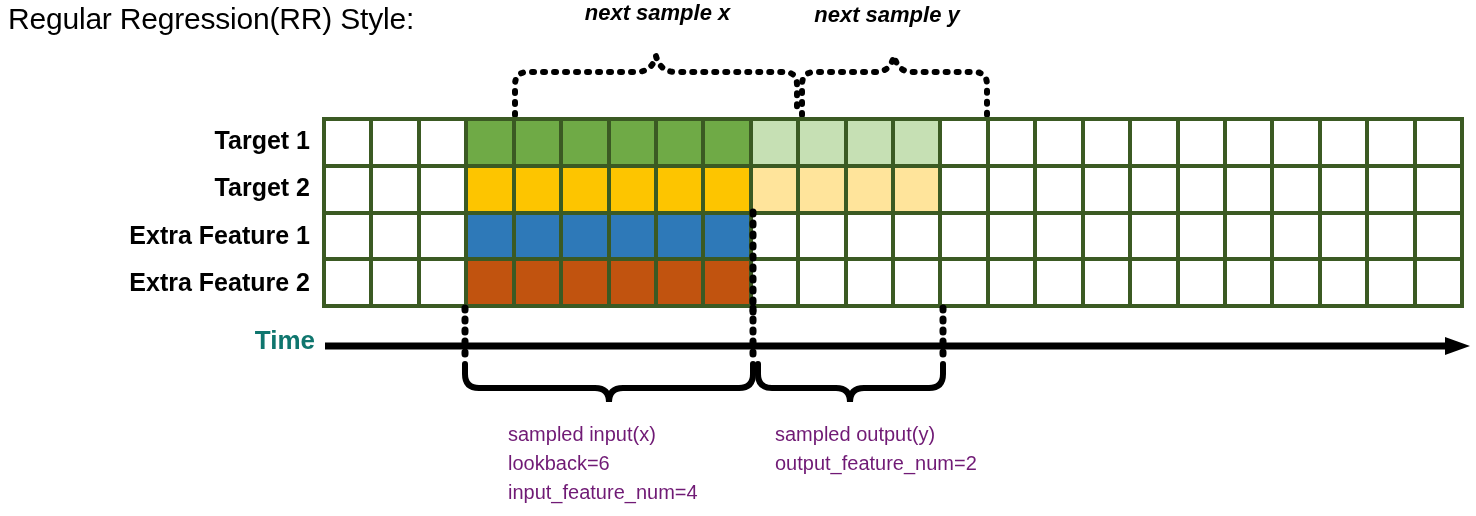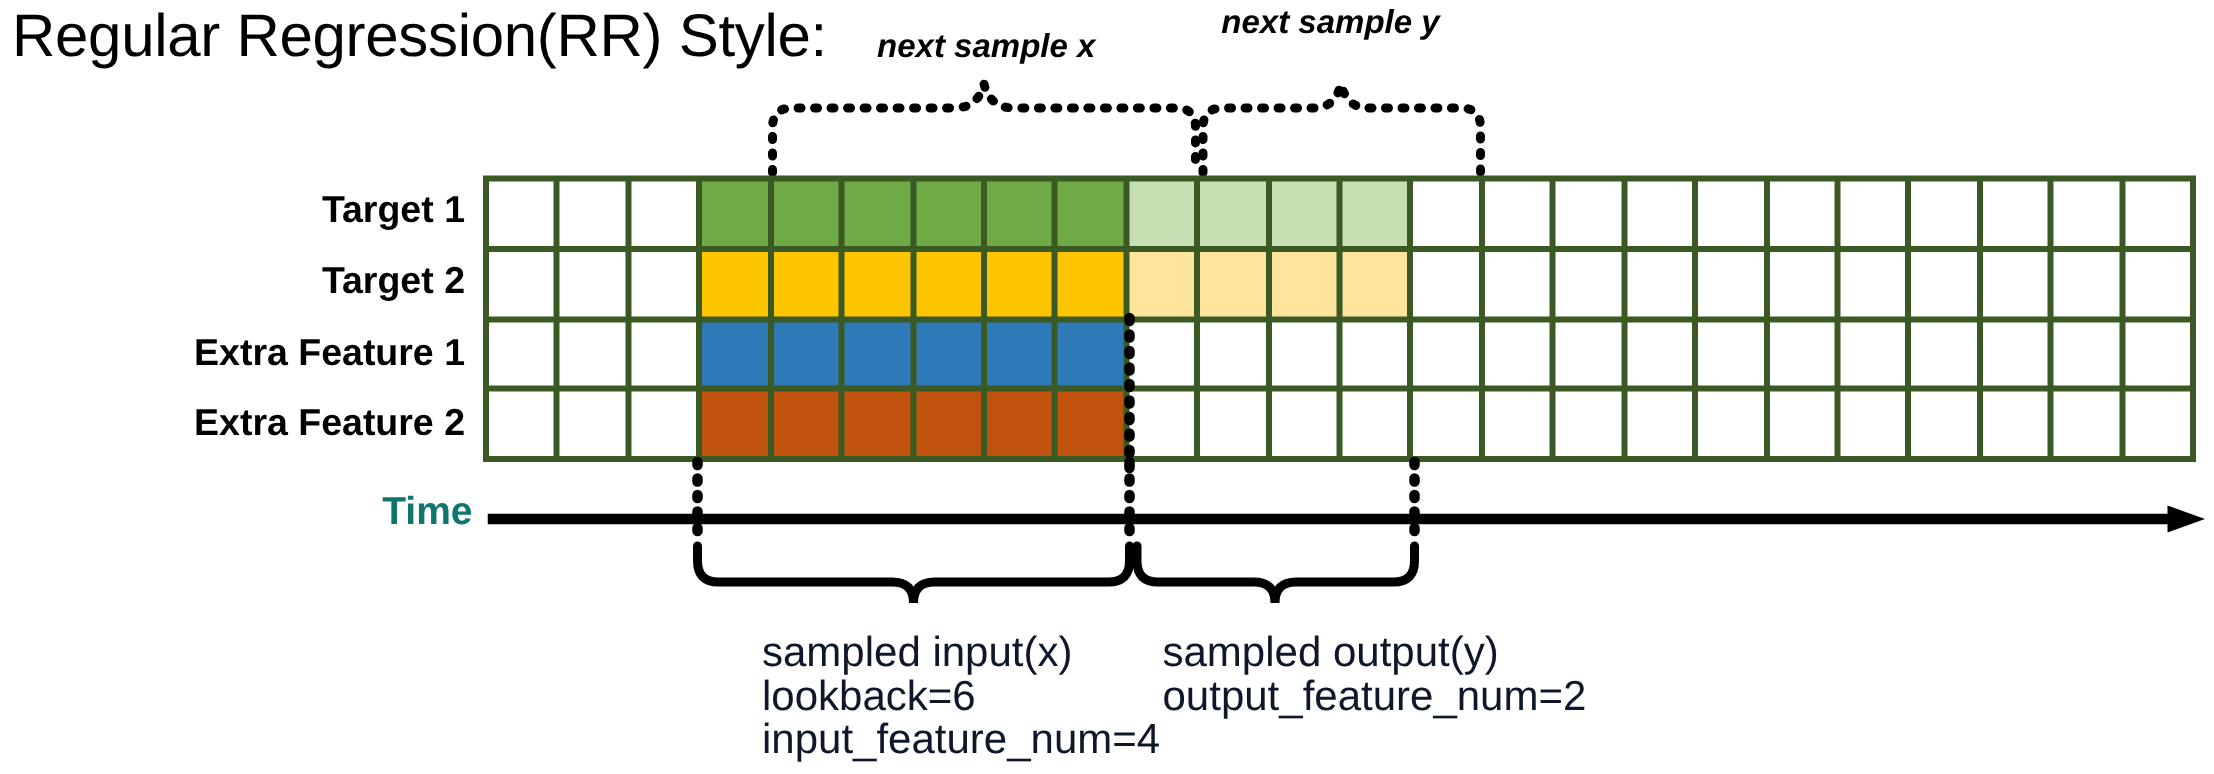--- a/index.html
+++ b/index.html
@@ -7,21 +7,21 @@
     width:1476px; height:516px;
     background:#ffffff;
     font-family:"Liberation Sans", sans-serif;
     position:relative;
     overflow:hidden;
   }
   .abs { position:absolute; }
 
   #page-title {
     left:8px; top:2px;
-    font-size:40px; font-weight:400; color:#000;
+    font-size:30px; font-weight:400; color:#000;
     letter-spacing:-0.2px;
     white-space:nowrap;
   }
 
   
   .row-label {
     width:260px; text-align:right;
     font-size:25px; font-weight:bold; color:#000;
     white-space:nowrap;
     left:50px;
@@ -56,25 +56,25 @@
 
   
   #top-annotations  { left:0; top:0;   width:1476px; height:120px; }
   #bottom-annotations { left:0; top:300px; width:1476px; height:120px; }
   #mid-dotted { left:0; top:117px; width:1476px; height:200px; }
 
   .brace-label {
     font-size:22px; font-style:italic; font-weight:bold; color:#000;
     white-space:nowrap; text-align:center;
   }
-  #label-next-x { left:520px; top:18px; width:275px; }
+  #label-next-x { left:520px; top:0; width:275px; }
   #label-next-y { left:792px; top:2px; width:190px; }
 
   .caption {
-    font-size:28px; color:#0f172a; line-height:29px; white-space:nowrap;
+    font-size:20px; color:#701a75; line-height:29px; white-space:nowrap;
   }
   #caption-input  { left:508px; top:420px; }
   #caption-output { left:775px; top:420px; }
 </style>
 </head>
 <body>
 
 <div class="abs" id="page-title">Regular Regression(RR) Style:</div>
 
 <div class="abs brace-label" id="label-next-x">next sample x</div>

